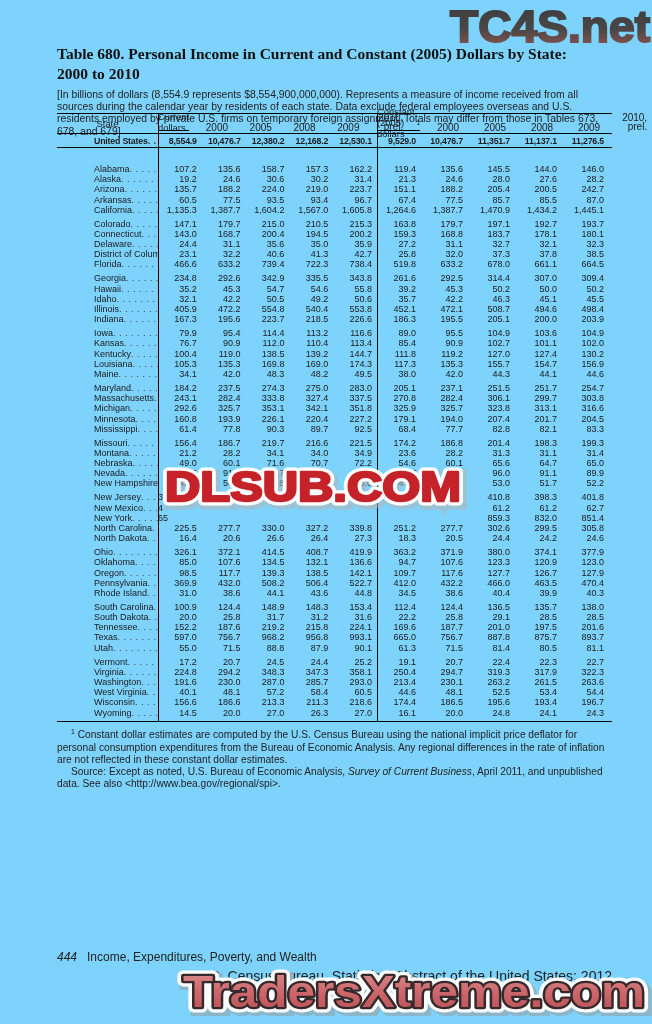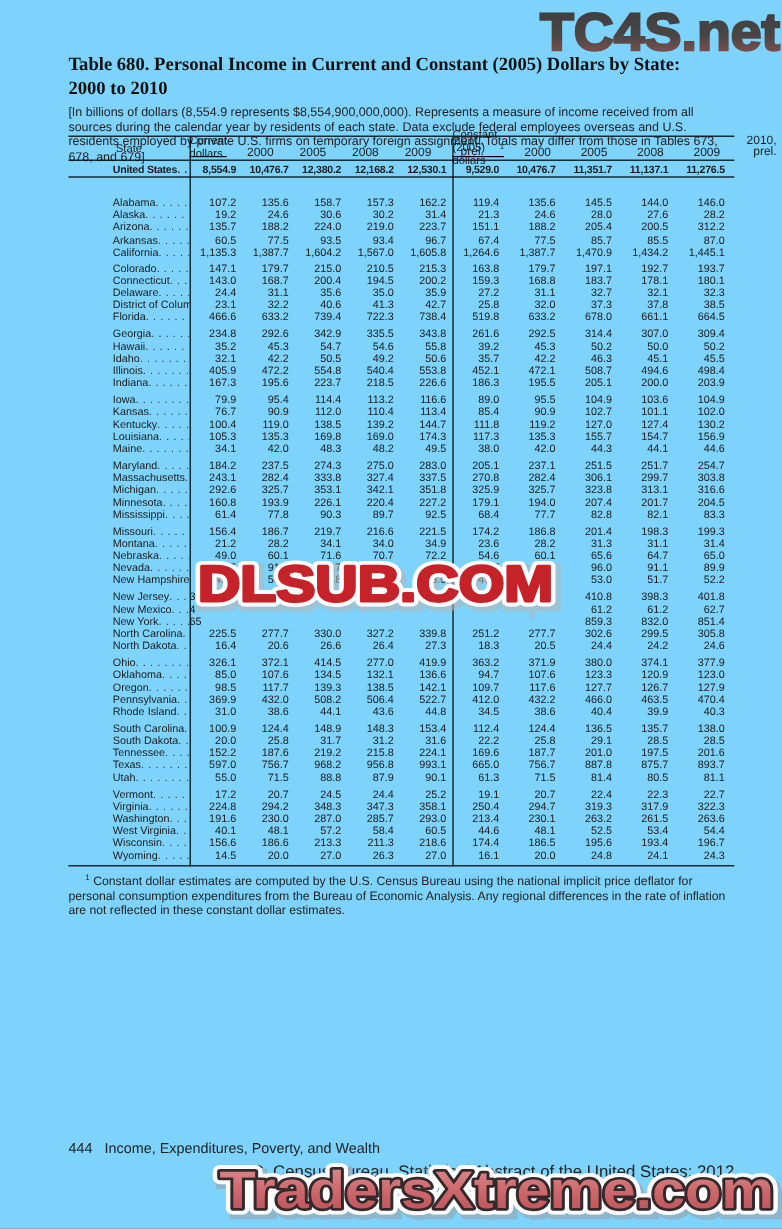--- a/index.html
+++ b/index.html
@@ -39,21 +39,21 @@
   .cell{text-align:right;box-sizing:border-box;white-space:nowrap;}
   .cell.cur{width:43.8px;padding-right:5px;}
   .cell.con{width:47px;padding-right:8px;}
   .cell.frag{text-align:left;}
   
   .fnblock{position:absolute;left:57px;top:726px;width:557px;font-size:10.2px;line-height:12.2px;color:#222;}
   .fnblock p{margin:0;text-indent:14px;}
   .fnblock sup{font-size:6.8px;}
   
   .footer-left{position:absolute;left:57px;top:950px;font-size:12px;color:#222;}
-  .footer-left .pgnum{margin-right:10px;}
+  .footer-left .pgnum{margin-right:10px;font-style:italic;}
   .footer-src{position:absolute;right:40px;top:968px;font-size:14px;color:#222;margin-left:11px;}
   
   .wm{position:absolute;pointer-events:none;text-align:center;}
   .wm-top{right:0;top:1px;width:204px;height:52px;}
   .wm-mid{left:156px;top:455px;width:316px;height:64px;}
   .wm-bot{left:176px;top:958px;width:478px;height:66px;}
 </style>
 </head>
 <body>
 
@@ -161,21 +161,21 @@
             </div>
             <div class="cell cur">135.7</div>
             <div class="cell cur">188.2</div>
             <div class="cell cur">224.0</div>
             <div class="cell cur">219.0</div>
             <div class="cell cur">223.7</div>
             <div class="cell con">151.1</div>
             <div class="cell con">188.2</div>
             <div class="cell con">205.4</div>
             <div class="cell con">200.5</div>
-            <div class="cell con">312.2</div>
+            <div class="cell con">242.7</div>
           </div>
           <div class="trow">
             <div class="c-state">
               <span class="nm">Arkansas</span>
               <span class="dots"></span>
             </div>
             <div class="cell cur">60.5</div>
             <div class="cell cur">77.5</div>
             <div class="cell cur">93.5</div>
             <div class="cell cur">93.4</div>
@@ -697,21 +697,21 @@
         </div>
         <div class="tgroup">
           <div class="trow">
             <div class="c-state">
               <span class="nm">Ohio</span>
               <span class="dots"></span>
             </div>
             <div class="cell cur">326.1</div>
             <div class="cell cur">372.1</div>
             <div class="cell cur">414.5</div>
-            <div class="cell cur">277.0</div>
+            <div class="cell cur">408.7</div>
             <div class="cell cur">419.9</div>
             <div class="cell con">363.2</div>
             <div class="cell con">371.9</div>
             <div class="cell con">380.0</div>
             <div class="cell con">374.1</div>
             <div class="cell con">377.9</div>
           </div>
           <div class="trow">
             <div class="c-state">
               <span class="nm">Oklahoma</span>
@@ -955,20 +955,21 @@
             <div class="cell con">24.8</div>
             <div class="cell con">24.1</div>
             <div class="cell con">24.3</div>
           </div>
         </div>
       </div>
   </div>
 
   <div class="fnblock">
     <p><sup>1</sup> <span>Constant dollar estimates are computed by the U.S. Census Bureau using the national implicit price deflator for personal consumption expenditures from the Bureau of Economic Analysis. Any regional differences in the rate of inflation are not reflected in these constant dollar estimates.</span></p>
+    <p><span>Source: Except as noted, U.S. Bureau of Economic Analysis, </span><i>Survey of Current Business</i><span>, April 2011, and unpublished data. See also &lt;http://www.bea.gov/regional/spi&gt;.</span></p>
   </div>
 
   <div class="footer-left">
     <span class="pgnum">444</span><span>Income, Expenditures, Poverty, and Wealth</span>
   </div>
   <div class="footer-src">U.S. Census Bureau, Statistical Abstract of the United States: 2012</div>
 
   <div class="wm wm-top">
     <svg width="204" height="52" viewBox="0 0 204 52">
       <defs>

